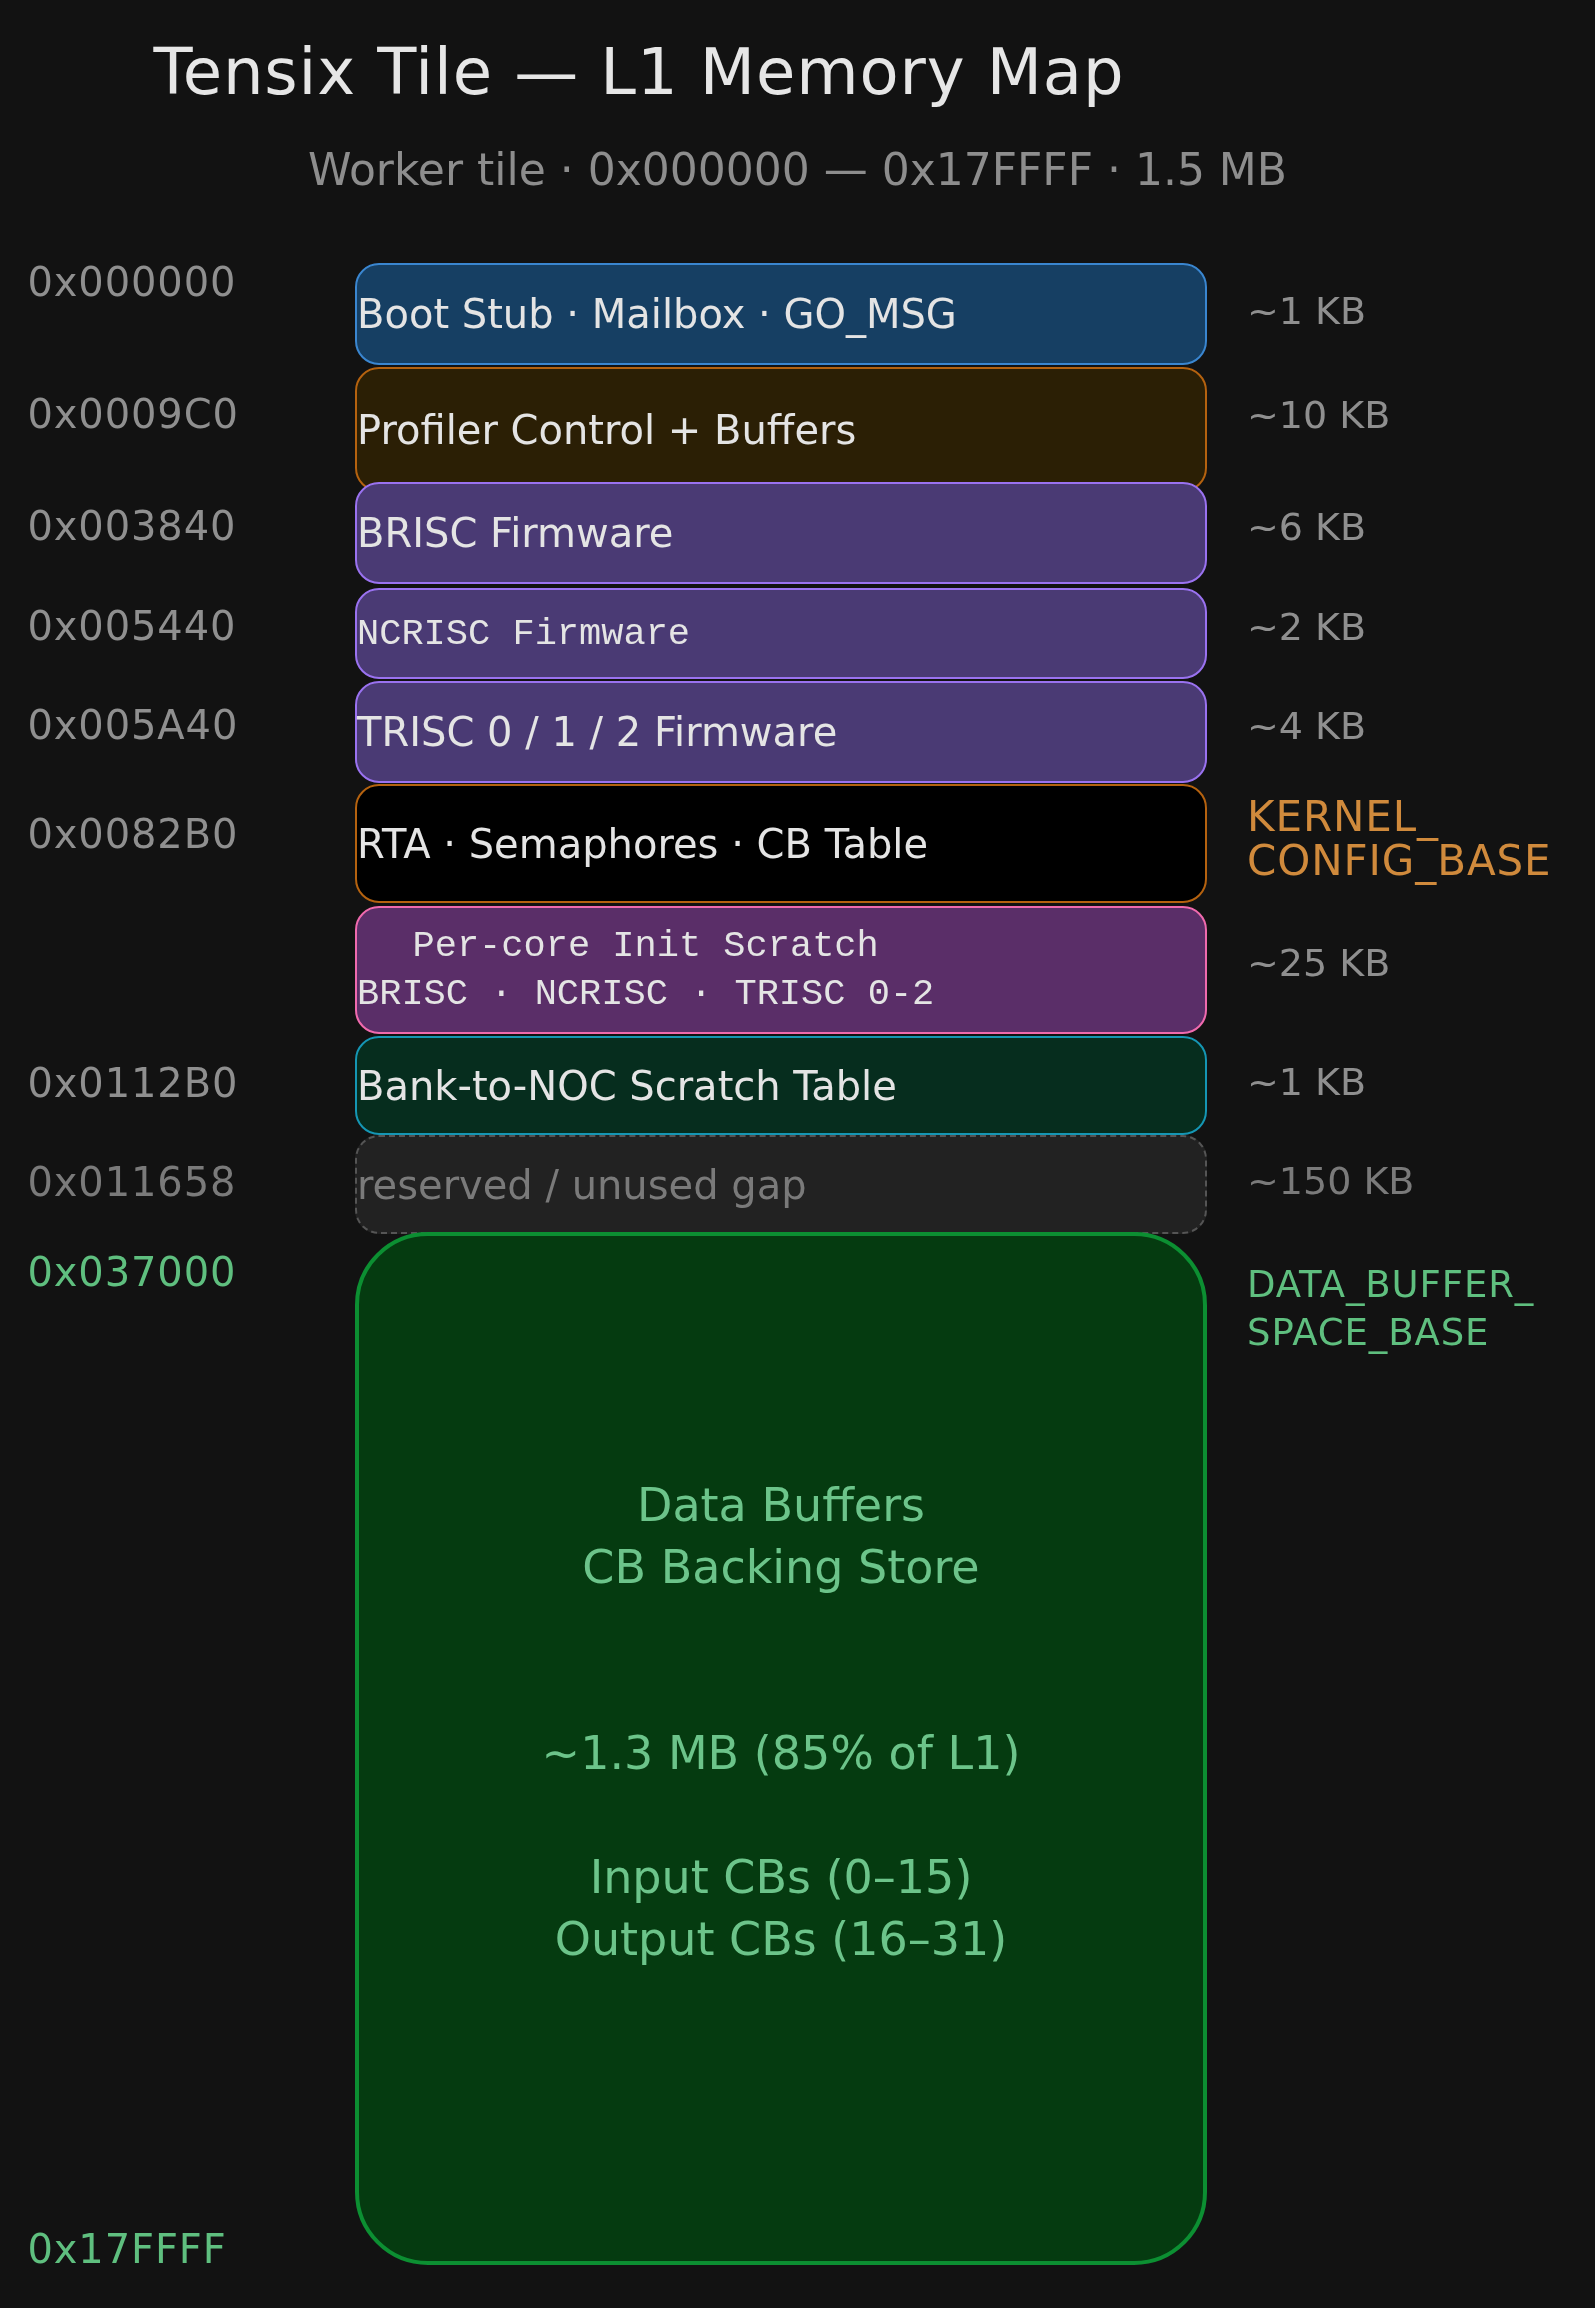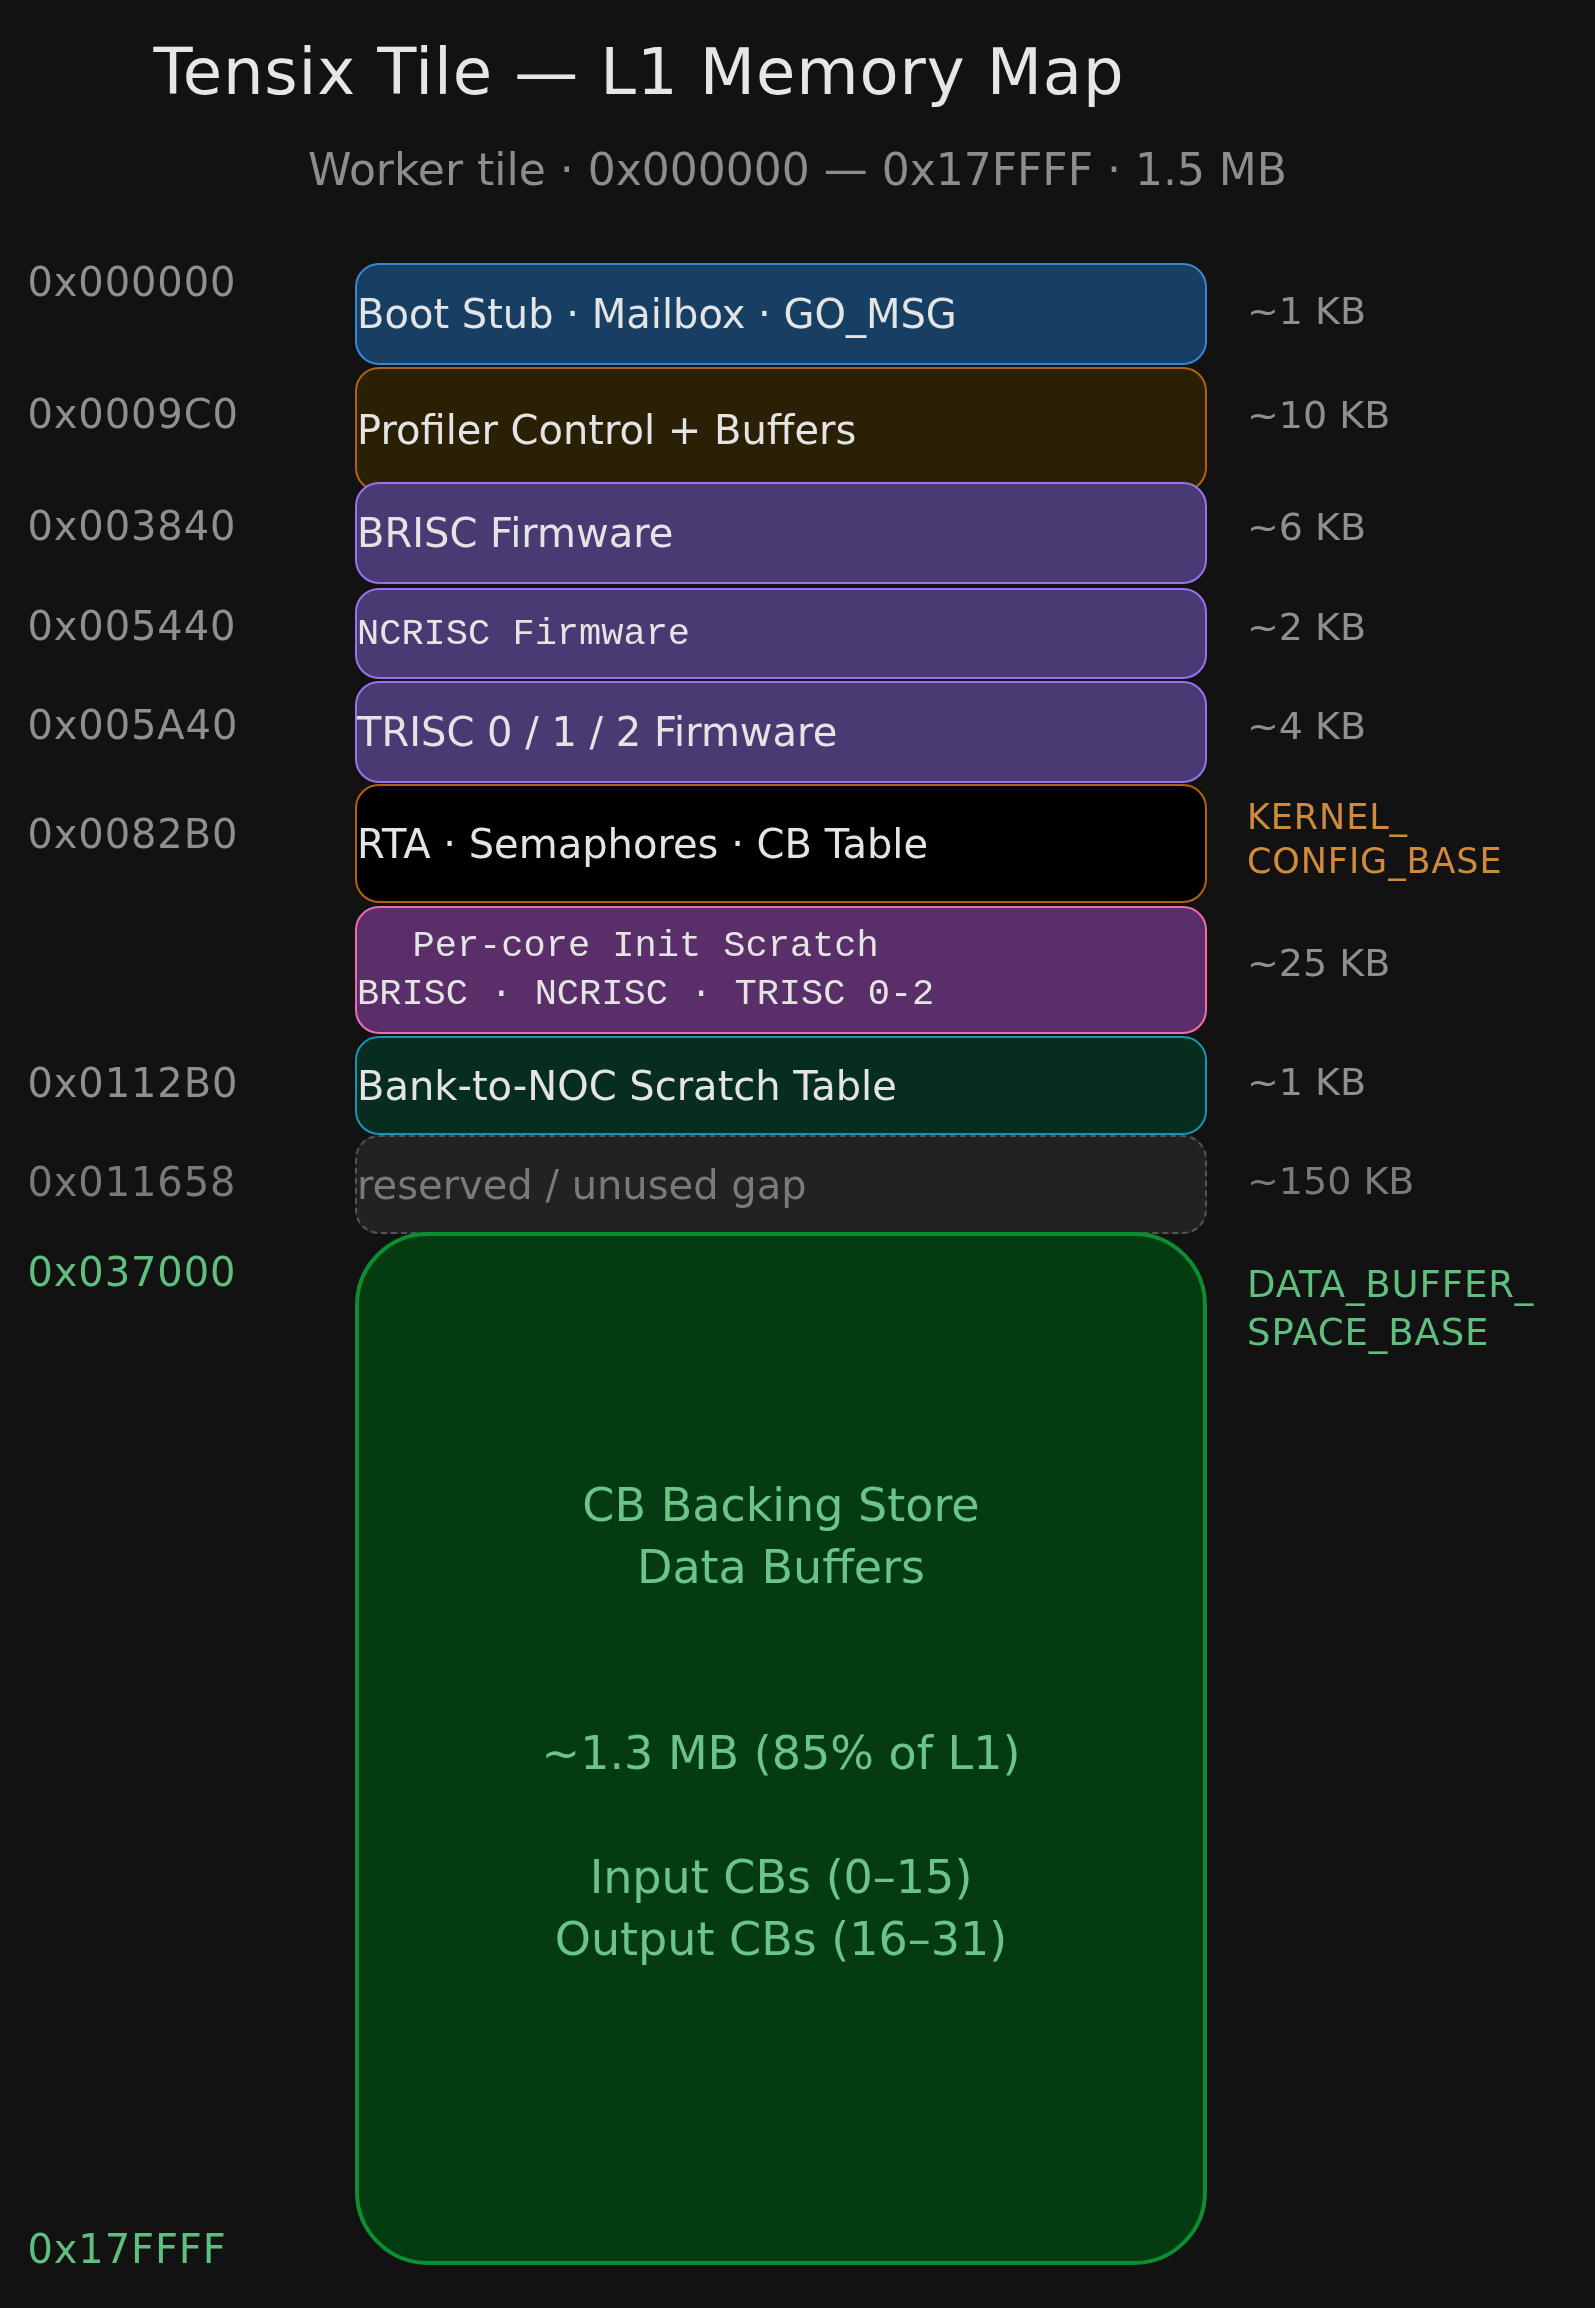--- a/index.html
+++ b/index.html
@@ -17,21 +17,21 @@
     font-size: 44px; color: #8d8d8d;
   }
   .addr {
     position: absolute; left: 27.4px; font-size: 40px; color: #8f8f8f;
     font-family: "DejaVu Sans", sans-serif; letter-spacing: 0.9px;
   }
   .size {
     position: absolute; left: 1247px; font-size: 38px; color: #8f8f8f;
   }
   .marker {
-    position: absolute; left: 1247px; font-size: 35px; line-height: 44px; letter-spacing: 0.9px;
+    position: absolute; left: 1247px; font-size: 42px; line-height: 44px; letter-spacing: 0.9px;
   }
   .block {
     position: absolute; left: 355px; width: 852px; box-sizing: border-box;
     border: 2.7px solid; border-radius: 24px;
     display: flex; align-items: center; justify-content: flex-start; text-align: center;
     font-size: 40px; color: #e4e4e4;
   }
   .block .lines { display: flex; flex-direction: column; line-height: 48px; }
   .block.small-text { font-size: 37px; font-family: Liberation Mono, monospace; }
   .block.reserved { border-style: dashed; }
@@ -88,22 +88,22 @@
   </div>
 </div>
 <div class="block" style="top:1036px; height:99px; background:#062d1e; border-color:#1596b4">
   <span>Bank-to-NOC Scratch Table</span>
 </div>
 <div class="block reserved" style="top:1135px; height:99px; background:#222222; border-color:#555555; color:#7a7a7a">
   <span>reserved / unused gap</span>
 </div>
 <div class="block data" style="top:1232px; height:1033px; background:#053b10; border-color:#0c8f32; color:#6cc48a">
   <div class="data-inner">
+    <span class="l">Data Buffers</span>
     <span class="l">CB Backing Store</span>
-    <span class="l">Data Buffers</span>
     <div class="gap1"></div>
     <span class="l">~1.3 MB  (85% of L1)</span>
     <div class="gap2"></div>
     <span class="l">Input CBs (0–15)</span>
     <span class="l">Output CBs (16–31)</span>
   </div>
 </div>
 
 <div class="size" style="top:289px">~1 KB</div>
 <div class="size" style="top:393px">~10 KB</div>

